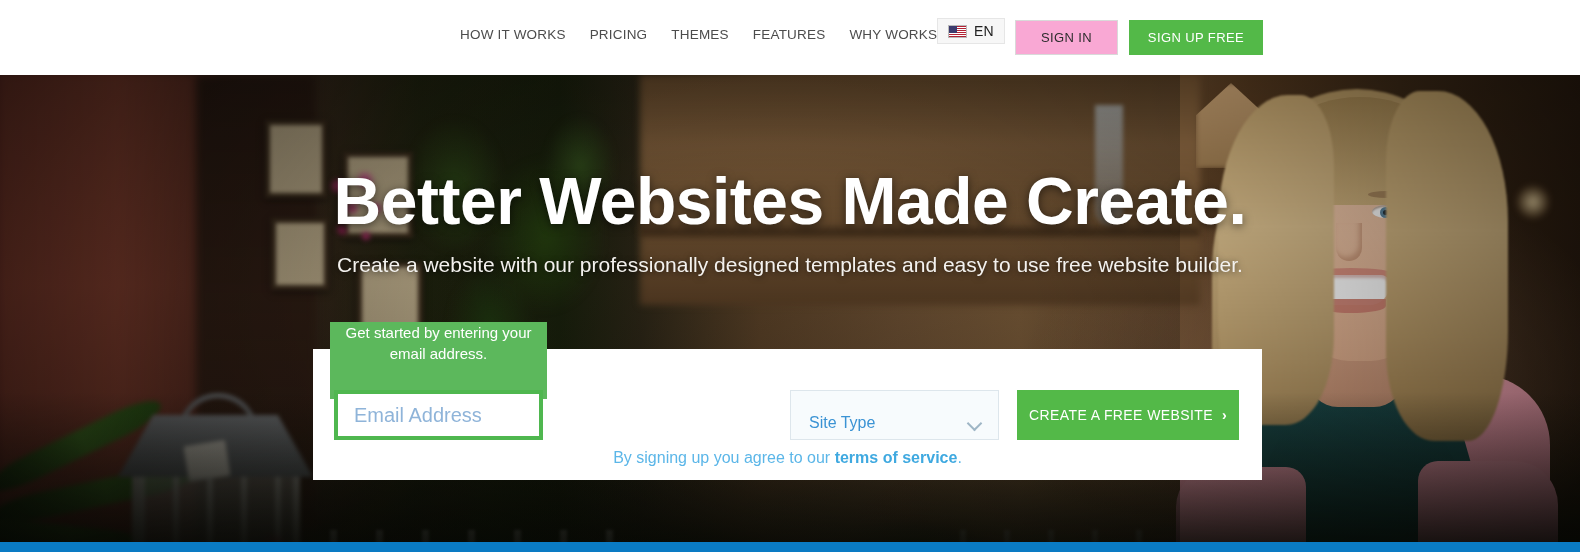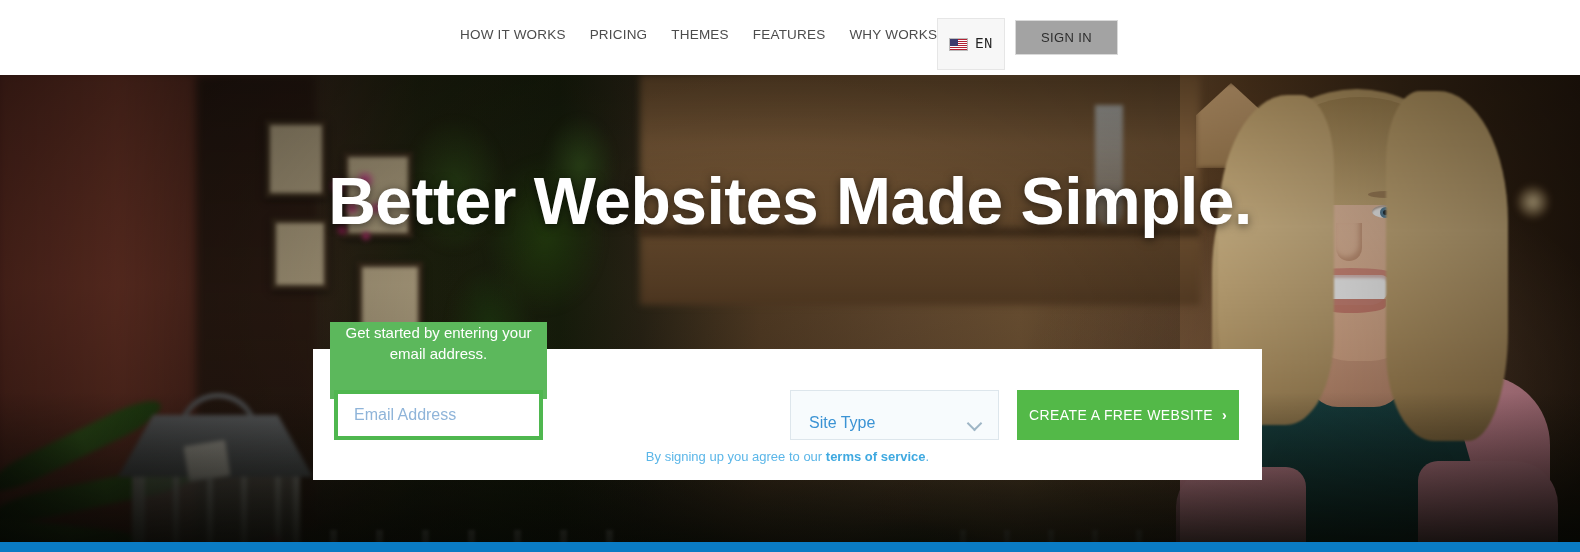--- a/index.html
+++ b/index.html
@@ -29,46 +29,45 @@
     position: absolute; left: 460px; top: 27px;
     display: flex; align-items: center; gap: 24px;
   }
   .nav-link {
     font-size: 13.5px; letter-spacing: .2px;
     color: #4c4c4c; text-decoration: none; white-space: nowrap;
     cursor: pointer;
   }
   .lang-box {
     position: absolute; left: 937px; top: 18px;
-    width: 68px; height: 52px;
+    width: 68px; height: 26px;
     background: #f7f7f7; border: 1px solid #e6e6e6;
     display: flex; align-items: center; justify-content: center; gap: 7px;
     cursor: pointer;
-    font-family: Liberation Mono, monospace;
   }
   .flag {
     width: 19px; height: 13px; position: relative; overflow: hidden;
     background: #fff; border: 0.5px solid #bbb;
     display: inline-block;
   }
   .flag .stripes {
     position: absolute; inset: 0;
     background: repeating-linear-gradient(to bottom,
       #b22234 0px, #b22234 1px, #ffffff 1px, #ffffff 2px);
   }
   .flag .canton {
     position: absolute; left: 0; top: 0; width: 8px; height: 7px;
     background: #3c3b6e;
   }
   .lang-label { font-size: 14px; color: #222; letter-spacing: .3px; }
 
   .btn-signin {
     position: absolute; left: 1015px; top: 20px;
     width: 103px; height: 35px;
-    background: #a3a3a3; border: 1px solid #d9d9d9;
+    background: #f9a8d4; border: 1px solid #d9d9d9;
     display: flex; align-items: center; justify-content: center;
     font-size: 13px; letter-spacing: .4px; color: #2d2d2d;
     cursor: pointer;
   }
   .btn-signup {
     position: absolute; left: 1129px; top: 20px;
     width: 134px; height: 35px;
     background: #53b948; border: none;
     display: flex; align-items: center; justify-content: center;
     font-size: 13px; letter-spacing: .4px; color: #ffffff;
@@ -382,21 +381,21 @@
     text-align: center; 
     z-index: 30;
   }
   .field-email {
     position: absolute; left: 334px; top: 390px;
     width: 209px; height: 50px;
     background: #ffffff; border: 4px solid #4fb74f;
     display: flex; align-items: center; padding-left: 16px;
     z-index: 32; cursor: text;
   }
-  .ph-email { font-size: 16px; color: #8fb4d9; }
+  .ph-email { font-size: 20px; color: #8fb4d9; }
   .field-pass {
     position: absolute; left: 563px; top: 390px;
     width: 209px; height: 50px;
     background: #fbfdfe; border: 1px solid #dde6ec;
     display: flex; align-items: center; padding-left: 18px;
     z-index: 32; cursor: text;
   }
   .ph-pass { font-size: 16px; color: #aebecb; }
   .field-site {
     position: absolute; left: 790px; top: 390px;
@@ -418,21 +417,21 @@
     position: absolute; left: 1017px; top: 390px;
     width: 222px; height: 50px;
     background: #53b948;
     display: flex; align-items: center; justify-content: center; gap: 9px;
     color: #ffffff; font-size: 14px; letter-spacing: .4px;
     z-index: 32; cursor: pointer;
   }
   .btn-create .arr { font-size: 14px; font-weight: bold; }
   .tos {
     position: absolute; left: 313px; top: 449px; width: 949px;
-    text-align: center; font-size: 13px; color: #5bb6e8;
+    text-align: center; font-size: 16px; color: #5bb6e8;
     z-index: 32;
   }
   .tos a { color: #3fa9e0; text-decoration: none; font-weight: bold; cursor: pointer; }
 
   
   .bottom-strip {
     position: absolute; left: 0; top: 542px;
     width: 1580px; height: 10px;
     background: #0a7bc4;
     z-index: 45;
@@ -456,20 +455,21 @@
 
     <div class="lang-box">
       <span class="flag">
         <span class="stripes"></span>
           <span class="canton"></span>
       </span>
       <span class="lang-label">EN</span>
     </div>
 
     <div class="btn-signin">SIGN IN</div>
+    <div class="btn-signup">SIGN UP FREE</div>
   </div>
 
   <div class="hero">
 
     <div class="hero-photo">
       <div class="bg-base"></div>
       <div class="wall-red"></div>
       <div class="wall-dark-panel"></div>
 
       <div class="frames">
@@ -544,21 +544,22 @@
         <div class="w-lip-bot"></div>
         <div class="w-hair-front-l"></div>
         <div class="w-hair-front-r"></div>
       </div>
 
       <div class="dark-bottom"></div>
       <div class="hero-shade"></div>
       <div class="vignette"></div>
     </div>
 
-    <h1 class="hero-title">Better Websites Made Simple.</h1>
+    <h1 class="hero-title">Better Websites Made Create.</h1>
+    <p class="hero-sub">Create a website with our professionally designed templates and easy to use free website builder.</p>
   </div>
 
   <div class="form-panel"></div>
 
   <div class="callout">Get started by entering your email address.</div>
 
   <div class="field-email">
     <span class="ph-email">Email Address</span>
   </div>
 

